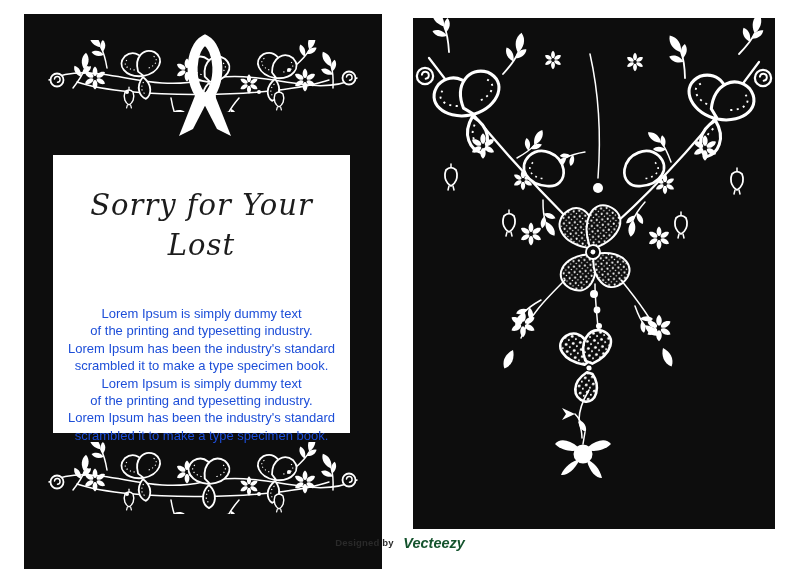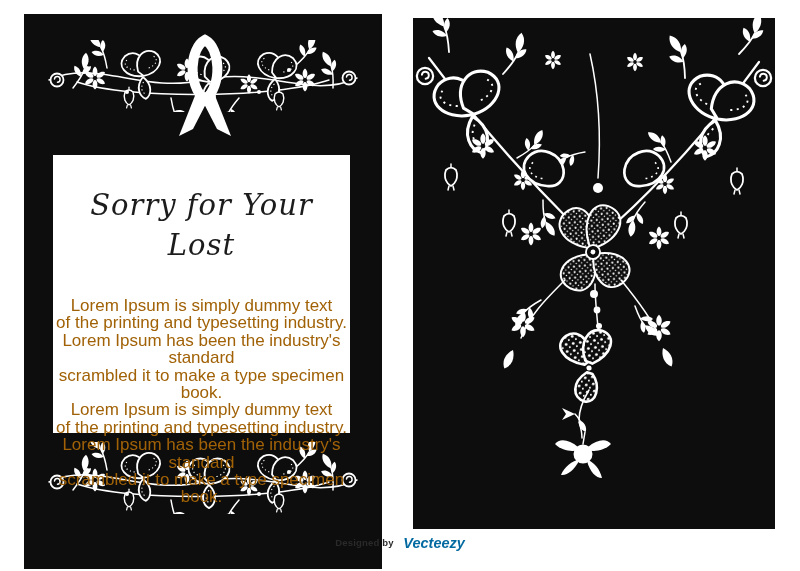--- a/index.html
+++ b/index.html
@@ -11,27 +11,27 @@
 
   .garland{position:absolute;left:18px;width:322px;height:72px;}
   .garland-top{top:26px;}
   .garland-bottom{top:428px;}
   .ribbon{position:absolute;left:141px;top:16px;width:80px;height:110px;z-index:3;}
 
   .message-panel{position:absolute;left:29px;top:141px;width:297px;height:278px;
                  background:#ffffff;z-index:2;text-align:center;}
   .card-title{margin-top:30px;font-family:"DejaVu Serif",serif;font-style:italic;
               font-size:29px;line-height:40px;color:#1c1c1c;letter-spacing:1px;}
-  .card-body{margin-top:32px;font-size:17px;line-height:17.4px;color:#a16207;font-weight:500;}
+  .card-body{margin-top:40px;font-size:13px;line-height:17.4px;color:#1d4ed8;font-weight:500;}
 
   .ornament{position:absolute;inset:0;width:100%;height:100%;}
 
   .credit-line{position:absolute;left:0;top:534px;width:100%;text-align:center;color:#2a2a2a;}
   .credit-prefix{font-size:9.5px;font-weight:700;vertical-align:2px;letter-spacing:.2px;margin-top:28px;}
-  .vecteezy-logo{font-size:14.5px;font-weight:800;font-style:italic;color:#0369a1;margin-left:5px;}
+  .vecteezy-logo{font-size:14.5px;font-weight:800;font-style:italic;color:#14532d;margin-left:5px;}
 
   
   svg .vs{stroke:#fff;stroke-width:1.5;fill:none;stroke-linecap:round;}
   svg .vs2{stroke:#fff;stroke-width:2.2;fill:none;stroke-linecap:round;}
   svg .wf{fill:#fff;stroke:none;}
   svg .of{fill:#0d0d0d;stroke:#fff;stroke-width:1.8;stroke-linejoin:round;}
   svg .sf{fill:url(#stip);stroke:#fff;stroke-width:2;stroke-linejoin:round;}
   svg .dots{fill:none;stroke:#fff;stroke-width:1.1;stroke-dasharray:1.2 2.6;}
 </style>
 </head>

